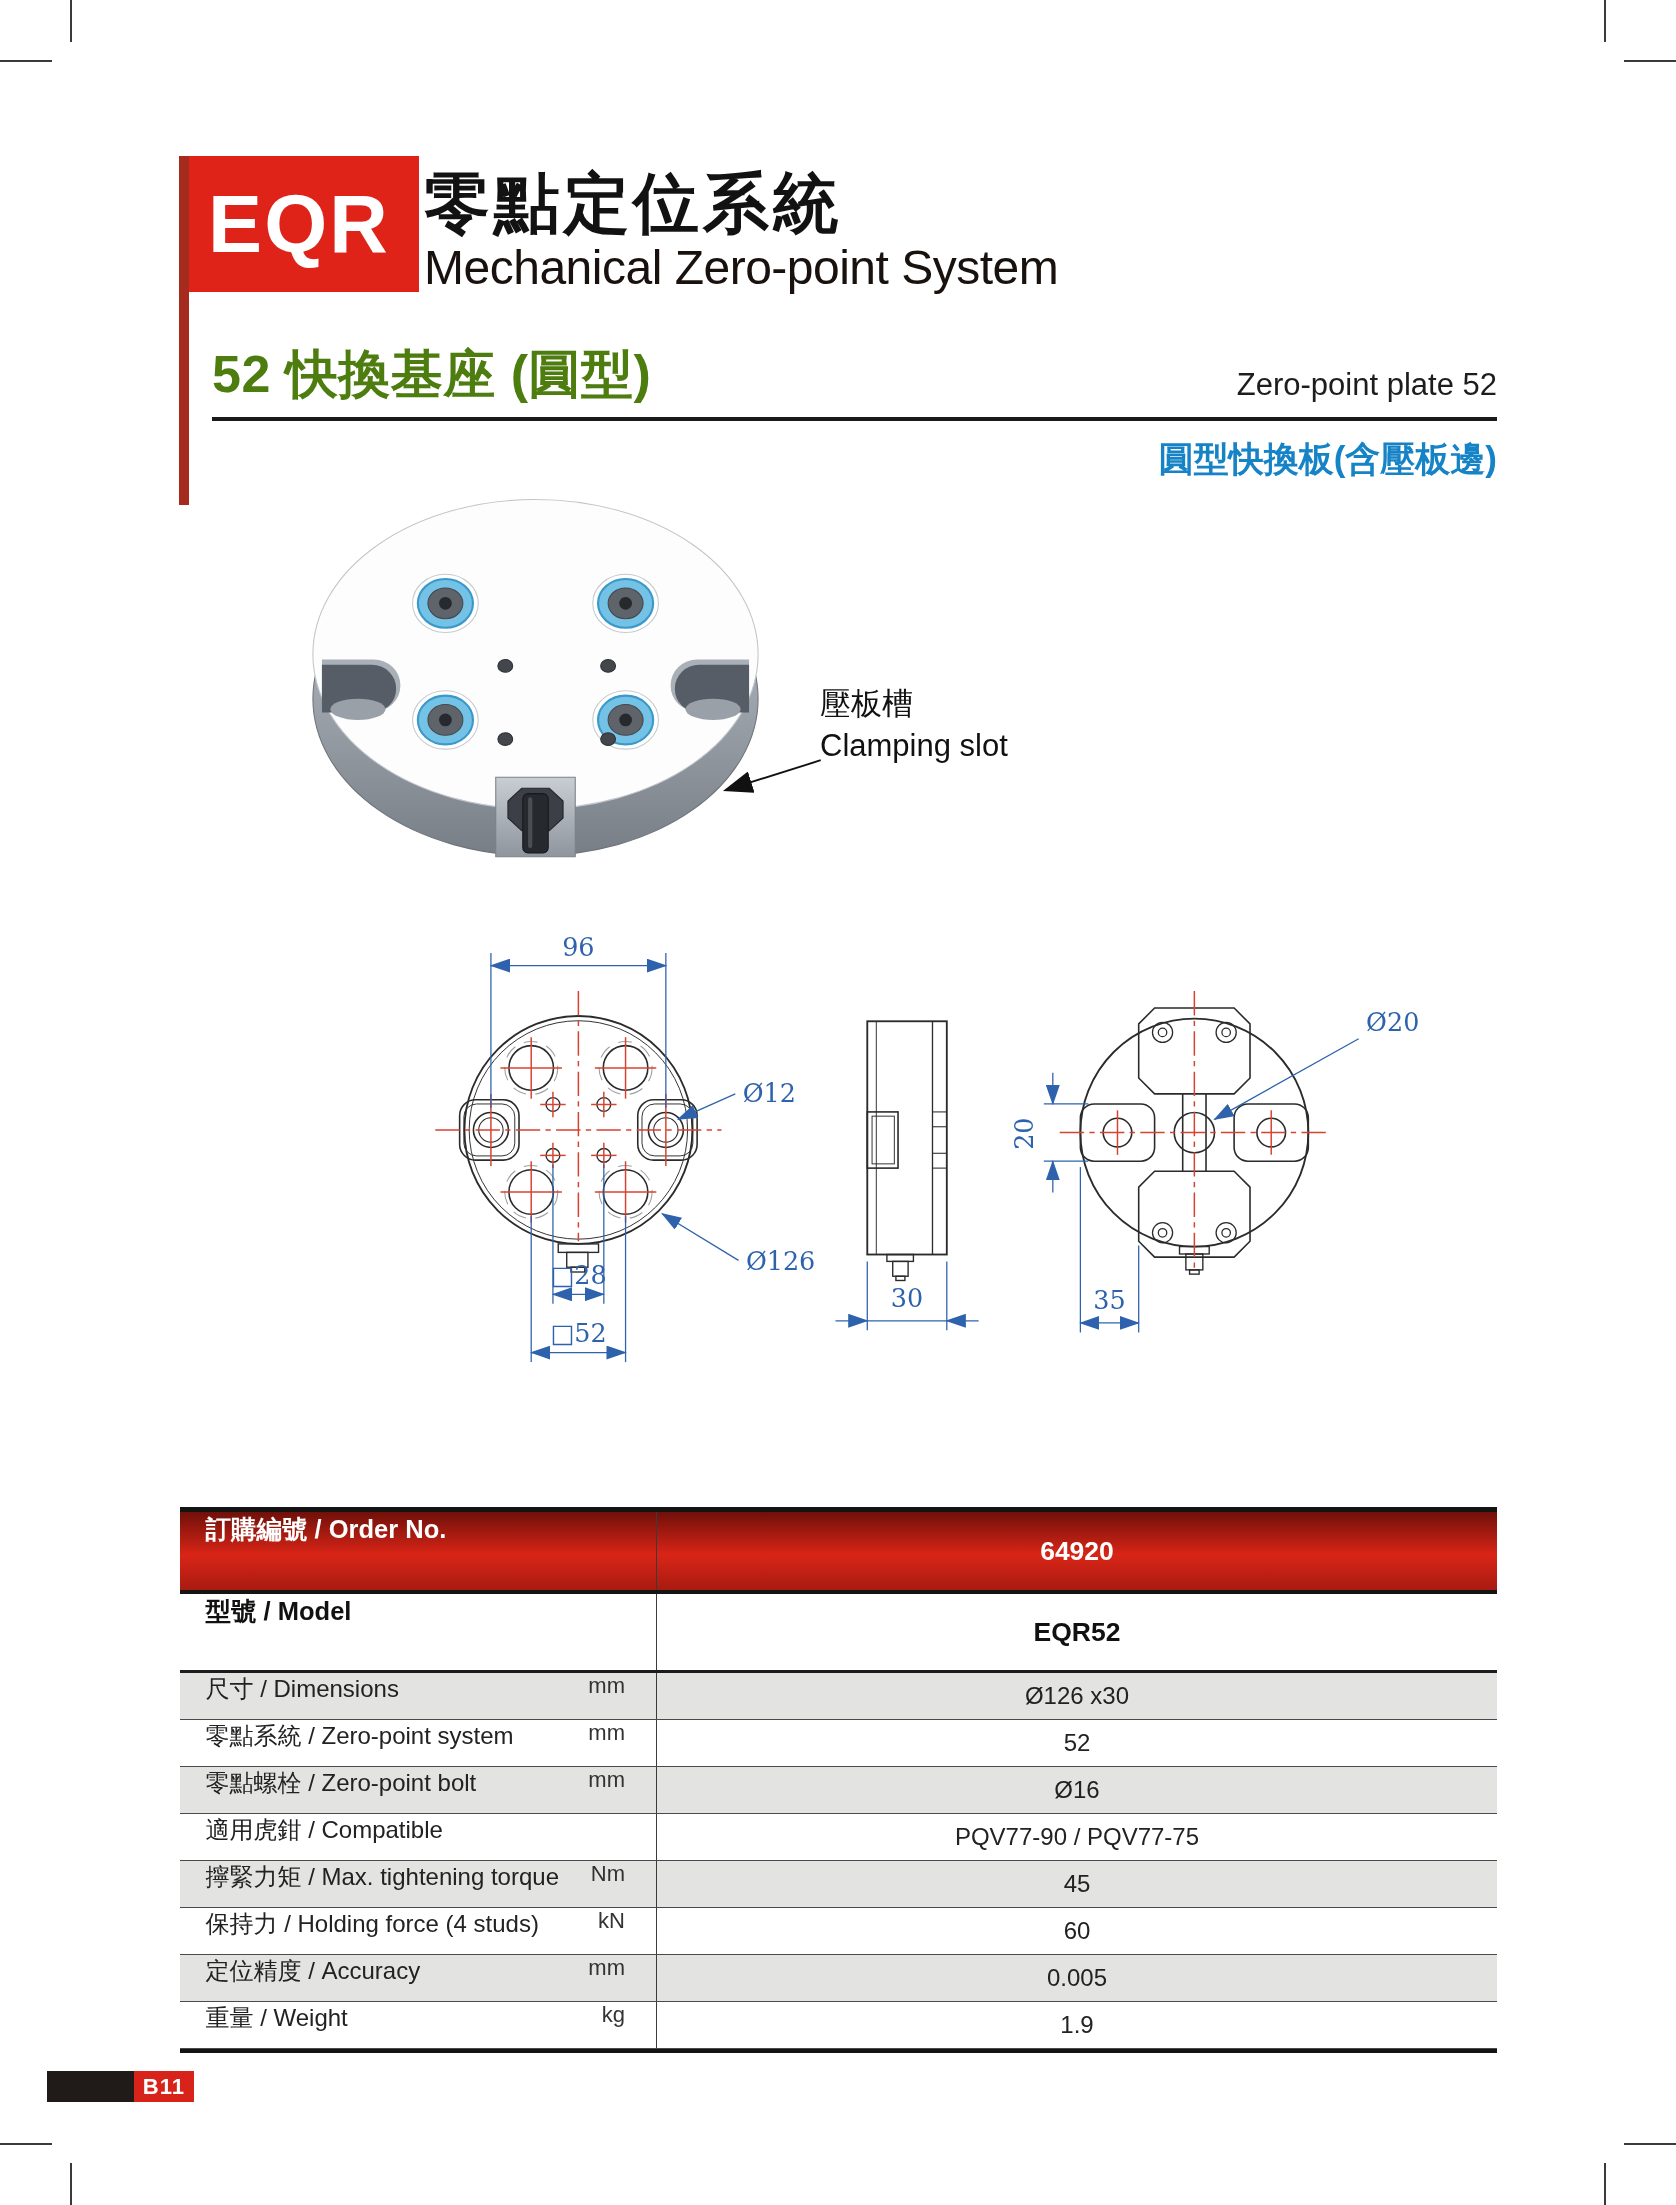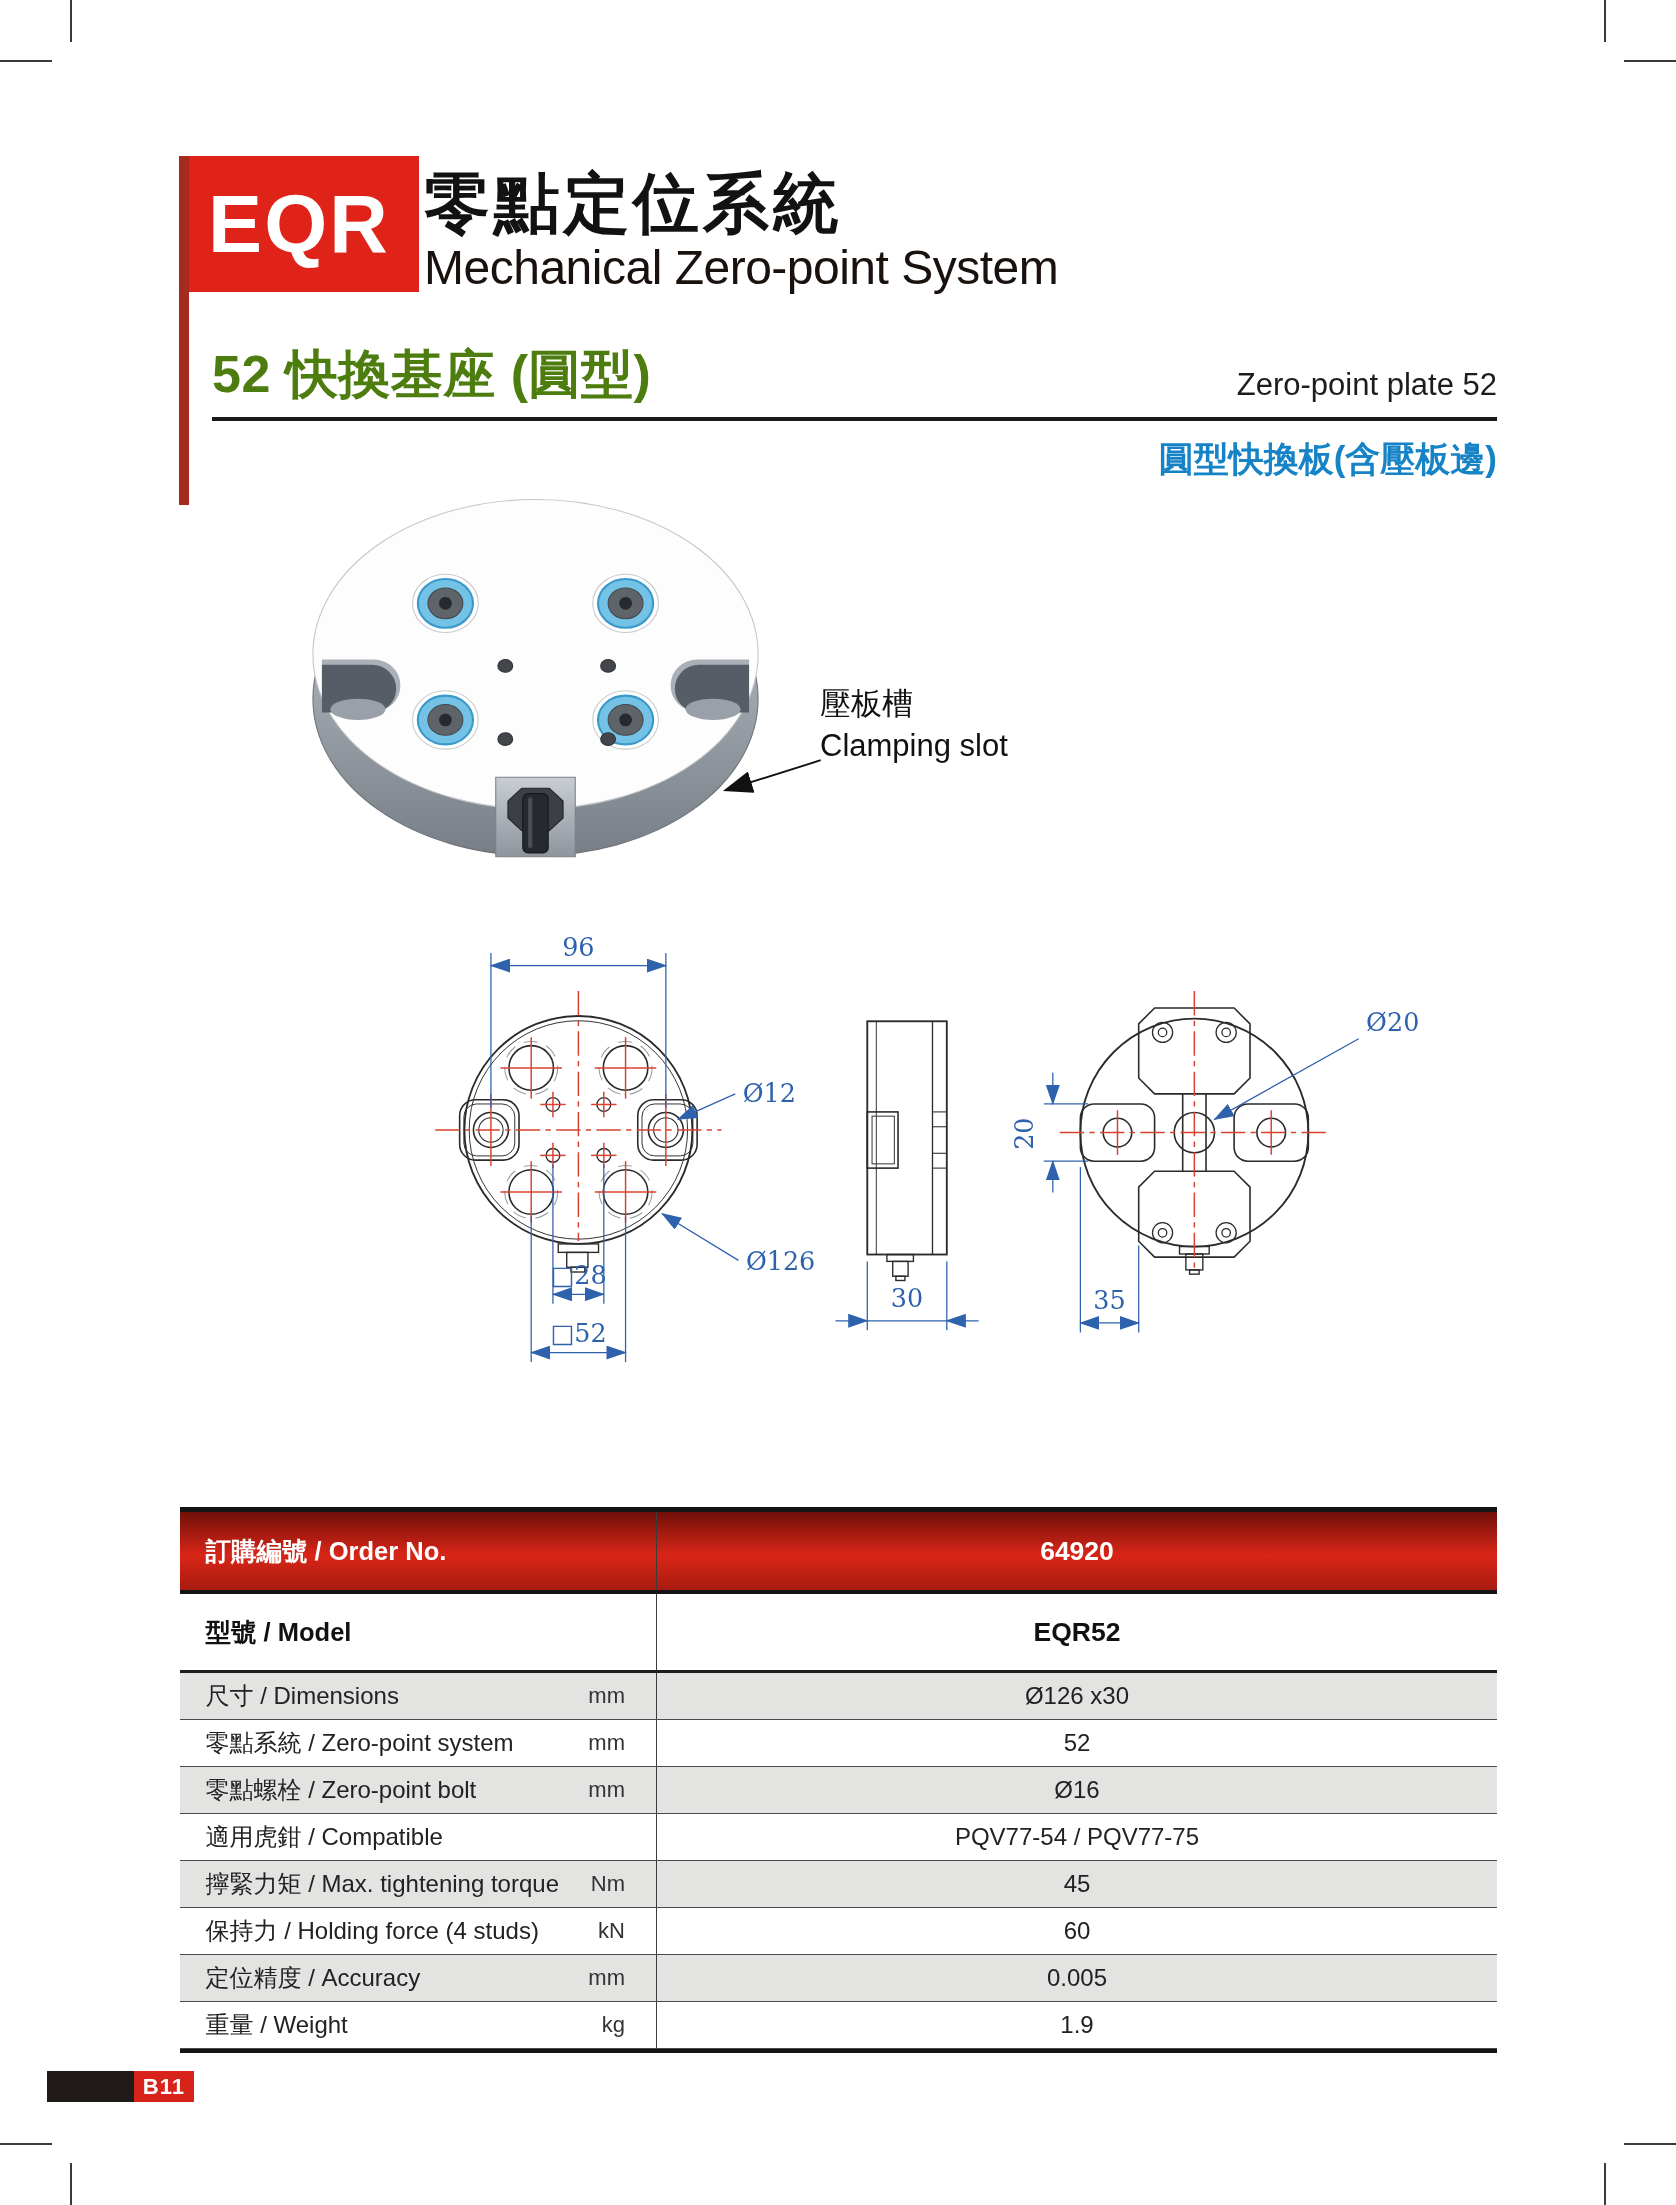--- a/index.html
+++ b/index.html
@@ -24,21 +24,21 @@
   .callout{position:absolute;left:820px;font-size:31px;color:#111;}
   
   .dimt{font-family:"DejaVu Serif","DejaVu Sans",serif;font-size:48px;fill:#2e62ac;}
   .oln{stroke:#2b2b2b;fill:none;}
   .blu{stroke:#2e62ac;fill:none;stroke-width:2.4;}
   .red{stroke:#d84330;fill:none;stroke-width:2.8;}
   .redc{stroke:#d84330;fill:none;stroke-width:2.8;stroke-dasharray:46 10 10 10;}
   
   #spec{position:absolute;left:180px;top:1507px;width:1317px;border-top:5.3px solid #141414;border-bottom:4.8px solid #141414;}
   .trow{display:flex;align-items:stretch;box-sizing:border-box;}
-  .trow .cl{width:477px;box-sizing:border-box;padding-left:25.5px;display:flex;align-items:center;border-right:1.6px solid #3b3b3b;}
+  .trow .cl{width:477px;box-sizing:border-box;padding-left:25.5px;display:flex;border-right:1.6px solid #3b3b3b;}
   .trow .cr{flex:1;display:flex;align-items:center;justify-content:center;}
   .r-head{height:82px;background:linear-gradient(180deg,#701009 0%,#d92517 55%,#a81b10 100%);
           border-bottom:4.2px solid #141414;color:#fff;}
   .r-head .cl{font-size:25.5px;font-weight:700;}
   .r-head .cr{font-size:26.5px;font-weight:700;}
   .r-model{height:79px;background:#fff;border-bottom:3.2px solid #1c1c1c;}
   .r-model .cl{font-size:25.5px;font-weight:700;color:#111;}
   .r-model .cr{font-size:26.5px;font-weight:700;color:#111;}
   .r-data{height:47px;border-bottom:1.1px solid #4a4a4a;background:#fff;font-size:24px;color:#222;}
   .r-data.gray{background:#e3e3e2;}
@@ -365,21 +365,21 @@
       <div class="cr">
           <span>Ø16</span>
         </div>
     </div>
     <div class="trow r-data">
       <div class="cl">
           <span>適用虎鉗 / Compatible</span>
         <span class="unit"></span>
         </div>
       <div class="cr">
-          <span>PQV77-54 / PQV77-75</span>
+          <span>PQV77-90 / PQV77-75</span>
         </div>
     </div>
     <div class="trow r-data gray">
       <div class="cl">
           <span>擰緊力矩 / Max. tightening torque</span>
         <span class="unit">Nm</span>
         </div>
       <div class="cr">
           <span>45</span>
         </div>

